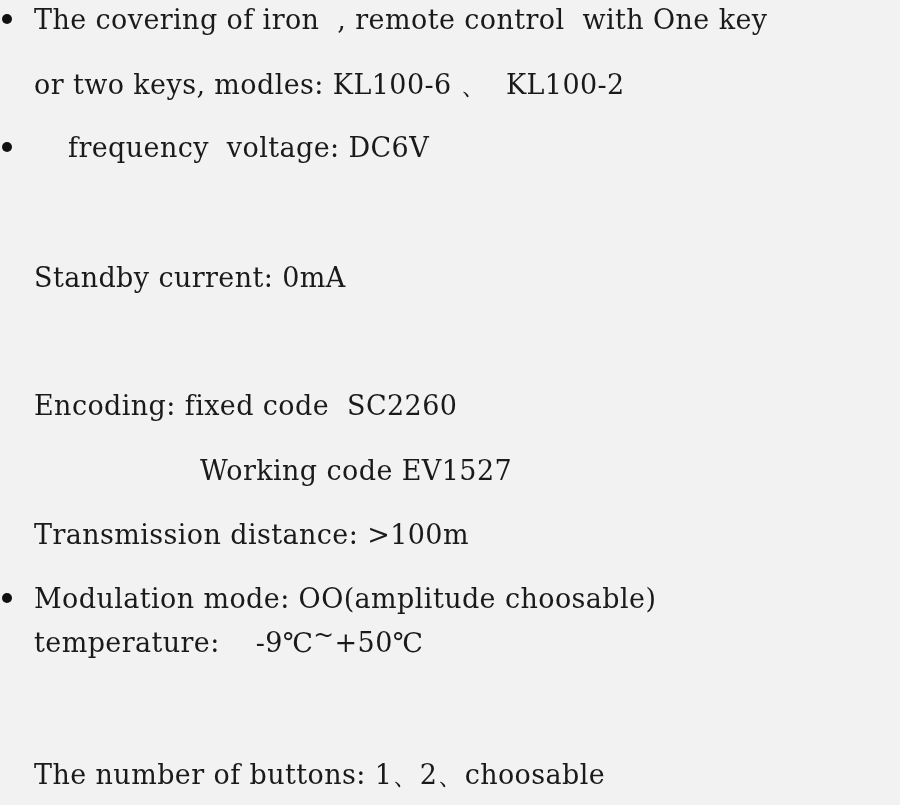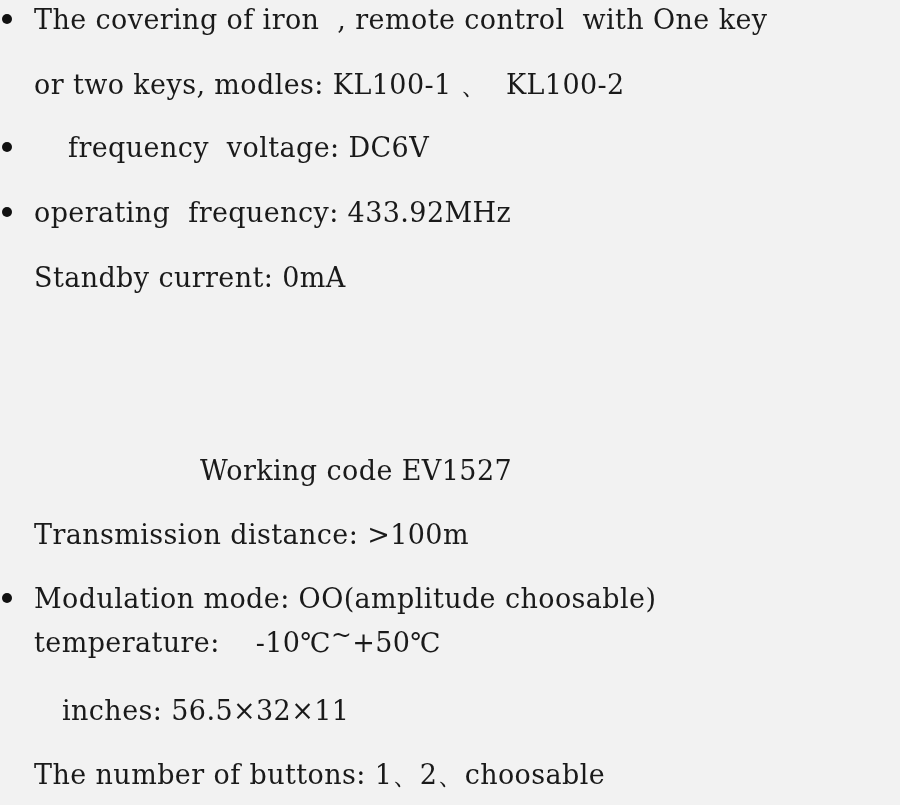--- a/index.html
+++ b/index.html
@@ -54,57 +54,53 @@
 <body>
 
 <div id="spec-sheet">
 
   <div class="spec-line" style="top:-13px">
     <span class="bullet" style="top:27px"></span>
     <span class="line-text" style="left:34px">The covering of iron  , remote control  with One key</span>
   </div>
 
   <div class="spec-line" style="top:52px">
-    <span class="line-text" style="left:34px">or two keys, modles: KL100-1 、  KL100-2</span>
+    <span class="line-text" style="left:34px">or two keys, modles: KL100-6 、  KL100-2</span>
   </div>
 
   <div class="spec-line" style="top:115px">
     <span class="bullet" style="top:27px"></span>
     <span class="line-text" style="left:68px">frequency  voltage: DC6V</span>
   </div>
 
-  <div class="spec-line" style="top:180px">
-    <span class="bullet" style="top:27px"></span>
-    <span class="line-text" style="left:34px">operating  frequency: 433.92MHz</span>
-  </div>
 
   <div class="spec-line" style="top:245px">
     <span class="line-text" style="left:34px">Standby current: 0mA</span>
   </div>
 
 
+  <div class="spec-line" style="top:373px">
+    <span class="line-text" style="left:34px">Encoding: fixed code  SC2260</span>
+  </div>
 
   <div class="spec-line" style="top:438px">
     <span class="line-text" style="left:200px">Working code EV1527</span>
   </div>
 
   <div class="spec-line" style="top:502px">
     <span class="line-text" style="left:34px">Transmission distance: &gt;100m</span>
   </div>
 
   <div class="spec-line" style="top:566px">
     <span class="bullet" style="top:27px"></span>
     <span class="line-text" style="left:34px">Modulation mode: OO(amplitude choosable)</span>
   </div>
 
   <div class="spec-line" style="top:610px">
-    <span class="line-text" style="left:34px"><span>temperature:    -10℃</span><span class="tilde-raised">~</span><span>+50℃</span></span>
+    <span class="line-text" style="left:34px"><span>temperature:    -9℃</span><span class="tilde-raised">~</span><span>+50℃</span></span>
   </div>
 
-  <div class="spec-line" style="top:678px">
-    <span class="line-text" style="left:62px">inches: 56.5×32×11</span>
-  </div>
 
   <div class="spec-line" style="top:742px">
     <span class="line-text" style="left:34px">The number of buttons: 1、2、choosable</span>
   </div>
 
 </div>
 
 </body></html>

